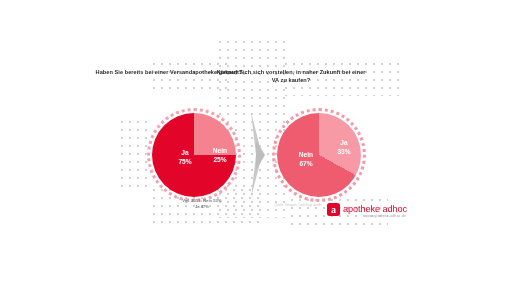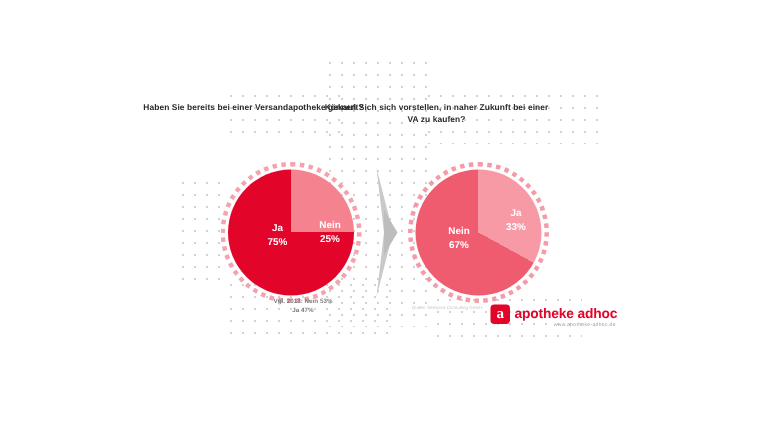--- a/index.html
+++ b/index.html
@@ -172,21 +172,21 @@
     color: #ffffff;
     font-size: 10px;
     font-weight: bold;
     line-height: 13px;
     text-align: center;
     font-family: "Liberation Serif", serif;
   }
   .brand-text { padding-top: 0.5px; }
   .brand-name {
     font-size: 9.2px;
-    font-weight: bold;
+    font-weight: normal;
     color: #e3042a;
     letter-spacing: -0.1px;
     line-height: 10px;
   }
   .brand-url {
     font-size: 3.3px;
     color: #9a9a9a;
     letter-spacing: 0.25px;
     text-align: right;
     line-height: 5px;

